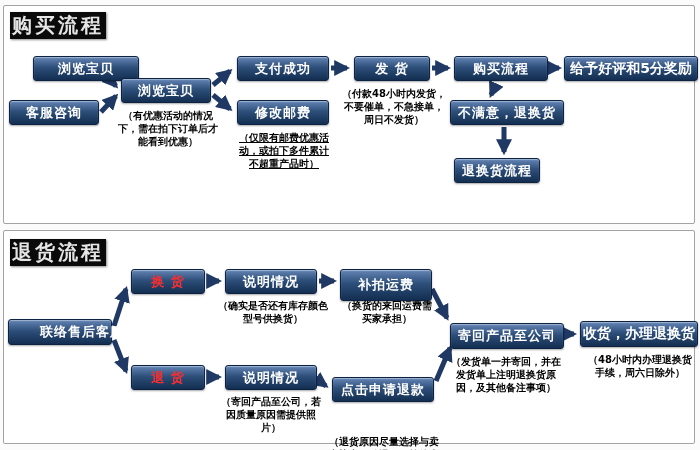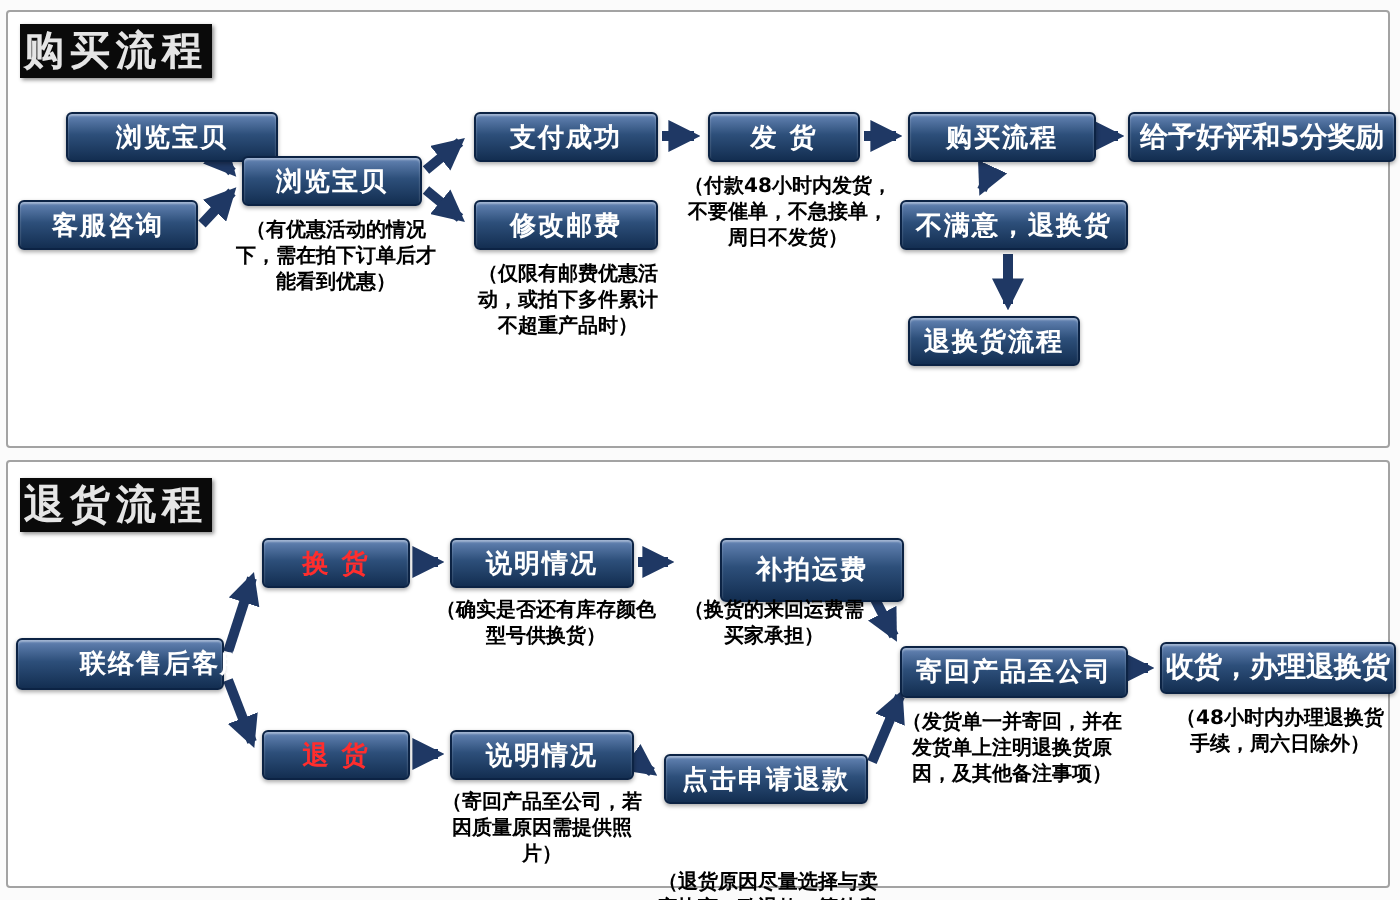--- a/index.html
+++ b/index.html
@@ -77,21 +77,21 @@
   </svg>
 
   <div class="badge" style="left:6px; top:6px; width:96px; height:27px;">购买流程</div>
 
   <div class="node" style="left:5px;   top:50px;  width:106px;  height:25px;margin-left:24px;">浏览宝贝</div>
   <div class="node" style="left:5px;   top:94px;  width:90px;  height:25px;">客服咨询</div>
   <div class="node" style="left:117px; top:72px;  width:90px;  height:25px;">浏览宝贝</div>
   <div class="note" style="left:110px; top:103px; width:108px;">（有优惠活动的情况下，需在拍下订单后才能看到优惠）</div>
   <div class="node" style="left:233px; top:50px;  width:92px;  height:25px;">支付成功</div>
   <div class="node" style="left:233px; top:94px;  width:92px;  height:25px;">修改邮费</div>
-  <div class="note" style="left:231px; top:125px; width:98px;">（仅限有邮费优惠活动，或拍下多件累计不超重产品时）</div>
+  <div class="note" style="left:231px; top:125px; width:98px;text-decoration:underline;">（仅限有邮费优惠活动，或拍下多件累计不超重产品时）</div>
   <div class="node" style="left:350px; top:50px;  width:76px;  height:25px;">发 货</div>
   <div class="note" style="left:338px; top:81px;  width:104px;">（付款48小时内发货，不要催单，不急接单，周日不发货）</div>
   <div class="node" style="left:450px; top:50px;  width:94px;  height:25px;">购买流程</div>
   <div class="node small" style="left:560px; top:50px; width:134px; height:25px;">给予好评和5分奖励</div>
   <div class="node" style="left:446px; top:94px;  width:114px; height:25px;">不满意，退换货</div>
   <div class="node" style="left:450px; top:152px; width:86px;  height:25px;">退换货流程</div>
 </div>
 
 <div class="panel" id="panel-return">
   <svg class="arrows">
@@ -110,21 +110,21 @@
     <line x1="432" y1="150" x2="446" y2="117" marker-end="url(#m2)"></line>
     <line x1="562" y1="103" x2="570" y2="103" marker-end="url(#m2)"></line>
   </svg>
 
   <div class="badge" style="left:6px; top:8px; width:96px; height:27px;">退货流程</div>
 
   <div class="node" style="left:4px;   top:88px;  width:104px; height:26px;padding-left:44px;">联络售后客服</div>
   <div class="node red" style="left:127px; top:38px; width:74px; height:25px;">换 货</div>
   <div class="node" style="left:221px; top:38px;  width:92px;  height:25px;">说明情况</div>
   <div class="note" style="left:213px; top:68px;  width:112px;">（确实是否还有库存颜色型号供换货）</div>
-  <div class="node" style="left:336px; top:38px;  width:92px;  height:32px;margin-left:20px;">补拍运费</div>
+  <div class="node" style="left:336px; top:38px;  width:92px;  height:32px;">补拍运费</div>
   <div class="note" style="left:334px; top:68px;  width:98px;">（换货的来回运费需买家承担）</div>
   <div class="node red" style="left:127px; top:134px; width:74px; height:25px;">退 货</div>
   <div class="node" style="left:221px; top:134px; width:92px;  height:25px;">说明情况</div>
   <div class="note" style="left:215px; top:164px; width:104px;">（寄回产品至公司，若因质量原因需提供照片）</div>
   <div class="node" style="left:328px; top:146px; width:102px; height:25px;">点击申请退款</div>
   <div class="note" style="left:322px; top:176px; width:116px;margin-top:28px;">（退货原因尽量选择与卖家协商一致退款，等待卖家确认）</div>
   <div class="node" style="left:446px; top:92px;  width:114px; height:26px;">寄回产品至公司</div>
   <div class="note" style="left:443px; top:124px; width:118px;">（发货单一并寄回，并在发货单上注明退换货原因，及其他备注事项）</div>
   <div class="node small" style="left:576px; top:90px; width:118px; height:26px;">收货，办理退换货</div>
   <div class="note" style="left:580px; top:122px; width:112px;">（48小时内办理退换货手续，周六日除外）</div>

